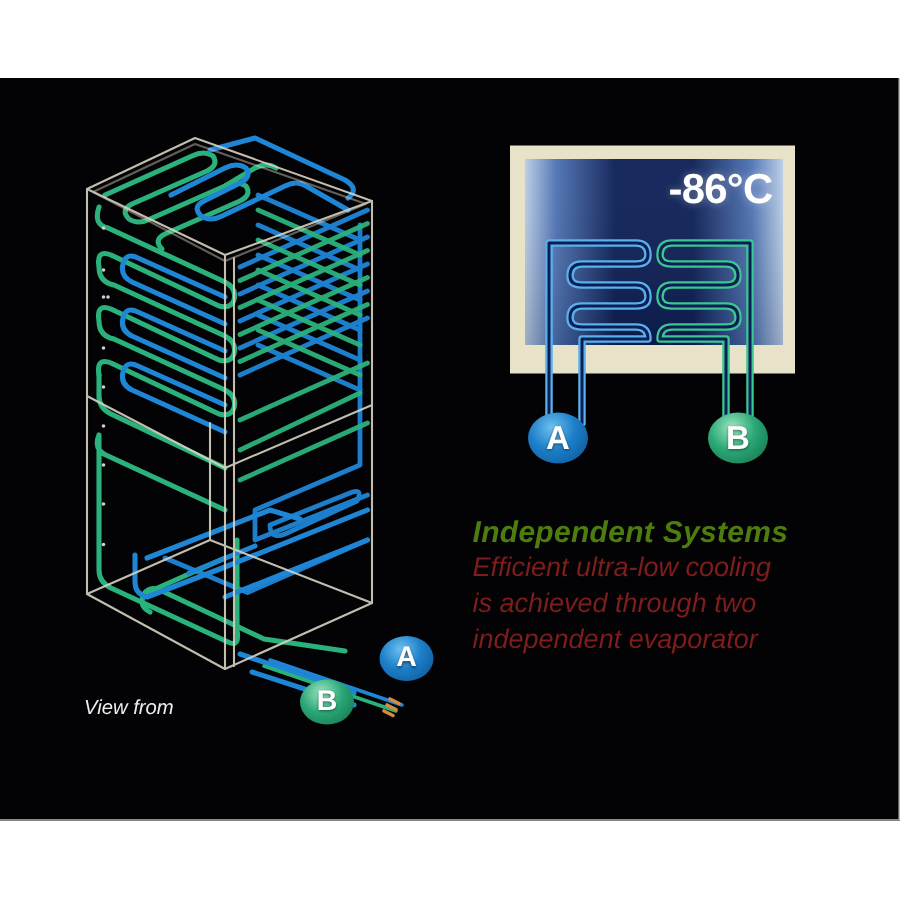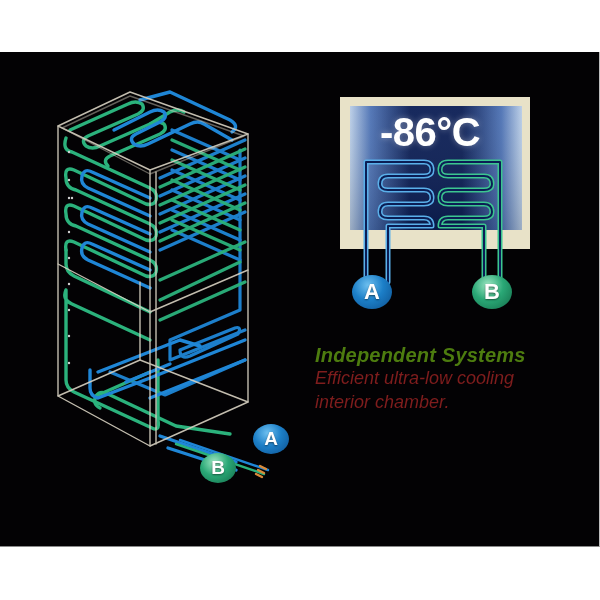--- a/index.html
+++ b/index.html
@@ -23,22 +23,22 @@
       position: absolute; left: 315px; top: 366px; width: 280px;
       color: #7f1d1d; font-style: italic; font-size: 18px; line-height: 24px;
     }
     .caption-body span { display: block; white-space: nowrap; }
     .view-note {
       position: absolute; left: 56px; top: 463px;
       color: #eeeeee; font-style: italic; font-size: 13.5px; line-height: 17px;
     }
     .view-note span { display: block; white-space: nowrap; }
     .temp-label {
-      position: absolute; left: 345px; top: 110px; width: 170px; text-align: center;
-      color: #ffffff; font-weight: bold; font-size: 40px; letter-spacing: -0.5px;
+      position: absolute; left: 345px; top: 110px; width: 170px; text-align: right;
+      color: #ffffff; font-weight: bold; font-size: 28px; letter-spacing: -0.5px;
       text-shadow: 0 0 6px rgba(255,255,255,0.35);
     }
     .badge {
       position: absolute; width: 40px; height: 34px; border-radius: 50%;
       color: #fff; font-weight: bold; font-size: 22px; text-align: center;
       line-height: 34px; text-shadow: 0 1px 2px rgba(0,0,0,0.5);
     }
     .badge.a { background: radial-gradient(ellipse at 40% 30%, #6ec0f0 0%, #1c7fc8 45%, #0d4f8e 100%); }
     .badge.b { background: radial-gradient(ellipse at 40% 30%, #9de6c2 0%, #2aa876 45%, #136a48 100%); }
   </style>
@@ -157,19 +157,21 @@
 
 <div class="temp-label">-86°C</div>
 
 <div class="badge a" style="left:352px; top:275px;">A</div>
 <div class="badge b" style="left:472px; top:275px;">B</div>
 
 <div class="badge a" style="left:253px; top:424px; width:36px; height:30px; line-height:30px; font-size:19px;">A</div>
 <div class="badge b" style="left:200px; top:453px; width:36px; height:30px; line-height:30px; font-size:19px;">B</div>
 
 <div class="view-note">
+  <span>View from</span>
 </div>
 
 <div class="caption-heading">Independent Systems</div>
 <div class="caption-body">
   <span>Efficient ultra-low cooling</span>
-  <span>interior chamber.</span>
+  <span>is achieved through two</span>
+  <span>independent evaporator</span>
 </div>
 
 </body></html>

